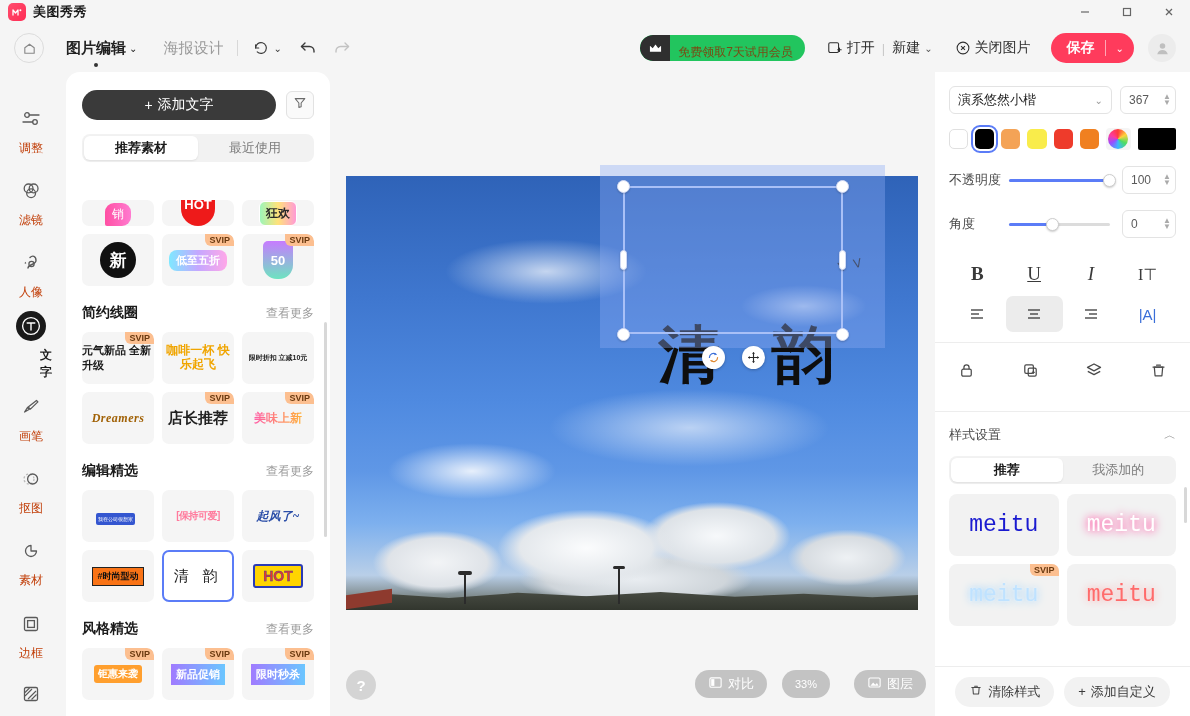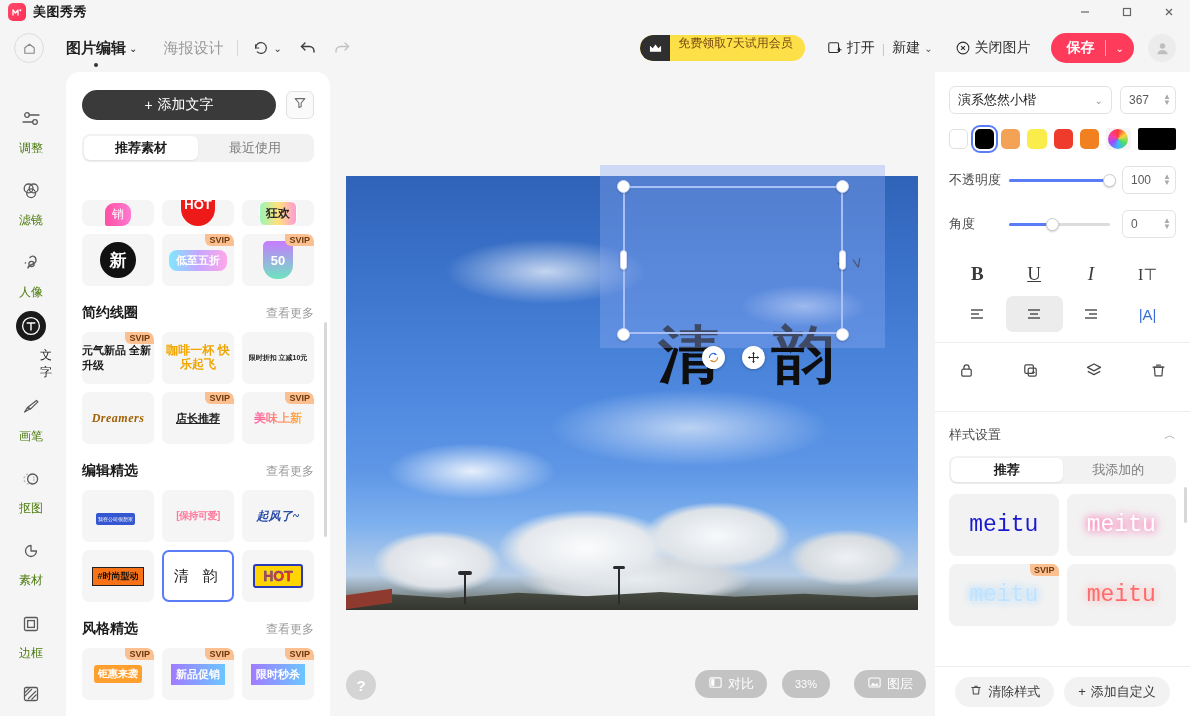--- a/index.html
+++ b/index.html
@@ -41,22 +41,22 @@
   }
   .menu-main .chev { margin-left: 3px; font-size: 10px; font-weight:400;}
   .menu-main .dot { position:absolute; bottom:-9px; left: 28px; width:4px;height:4px;border-radius:50%;background:#333;}
   .menu-sec { margin-left: 26px; font-size: 15px; color: #9a9a9a; }
   .vline { width:1px; height:16px; background:#d8d8d8; margin: 0 14px;}
   .tb-icon { display:flex; align-items:center; color:#3b3b3b; }
   .tb-icon.dim { color: #c2c2c2; }
   .tb-icon .chev { font-size:10px; margin-left:3px;}
 
   .vip-pill {
-    margin-left: auto; height: 26px; display: flex; align-items: flex-start;
-    border-radius: 13px; overflow: hidden; background:#fde047;
+    margin-left: auto; height: 26px; display: flex; align-items: flex-end;
+    border-radius: 13px; overflow: hidden; background:#22c55e;
   }
   .vip-pill .crown {
     width: 30px; height: 26px; background:#2f2f2f;
     border-radius: 13px 0 0 13px; display:flex;align-items:center;justify-content:center;
   }
   .vip-pill .vip-text { font-size: 12px; color: #7a4a14; padding: 0 12px 0 8px; }
 
   .tb-item { display:flex; align-items:center; font-size:14px; color:#2f2f2f; margin-left: 22px; }
   .tb-item svg { margin-right: 4px; }
   .tb-sep { margin: 0 7px; color:#c9c9c9; font-size:13px; }
@@ -73,25 +73,25 @@
   }
 
   
   .sidebar {
     position:absolute; left:0; top:72px; width:62px; height:644px;
     background:#f5f5f5; display:flex; flex-direction:column; align-items:center;
     padding-top: 22px; gap: 0;
   }
   .side-item { width:62px; height:74px; display:flex; flex-direction:column; align-items:center; justify-content:center; }
   .side-ico { width:30px;height:30px; display:flex;align-items:center;justify-content:center; color:#5a5a5a;}
-  .side-lbl { font-size:12px; color:#4d7c0f; margin-top:6px; }
+  .side-lbl { font-size:12px; color:#c2410c; margin-top:6px; }
   .side-item.active .side-ico {
     background:#1a1a1a; border-radius:50%; color:#fff;
   }
-  .side-item.active .side-lbl { color:#1a1a1a; font-weight:400;margin-left:40px; }
+  .side-item.active .side-lbl { color:#1a1a1a; font-weight:700;margin-left:40px; }
 
   
   .matpanel {
     position:absolute; left:66px; top:72px; width:264px; height:644px;
     background:#fff; border-radius:14px 14px 0 0; overflow:hidden;
   }
   .mat-head { padding: 18px 16px 0 16px; display:flex; align-items:center; gap:10px;}
   .add-text-btn {
     flex:1; height:30px; border-radius:15px; background:#3a3a3a; color:#fff;
     display:flex;align-items:center;justify-content:center; font-size:14px; gap:5px;
@@ -128,21 +128,21 @@
   .th-pink { color:#fff; background:linear-gradient(90deg,#ff4fa3,#ff7bd0); padding:3px 7px; border-radius:9px 9px 9px 2px; font-size:12px;}
   .th-red-circ { width:34px;height:30px;background:#ee1a1a;border-radius:0 0 17px 17px; color:#fff; display:flex;align-items:flex-start;justify-content:center; font-size:13px; font-weight:900; padding-top:1px;}
   .th-rainbow { background:linear-gradient(90deg,#9df5b8,#ffe27a,#ff9ad5); color:#2a2a2a; font-weight:900; font-size:12px; padding:3px 6px; border-radius:6px; border:1px solid #fff;}
   .th-black-circ { width:36px;height:36px;border-radius:50%;background:#111;color:#fff;display:flex;align-items:center;justify-content:center;font-size:17px;font-weight:900;}
   .th-grad-pill { background:linear-gradient(90deg,#7fe8ff,#c4a7ff,#ffa7e8); color:#fff; font-size:11px;font-weight:900;padding:3px 7px;border-radius:8px;}
   .th-shield { width:30px;height:38px;background:linear-gradient(180deg,#c77bff,#6de4c0); border-radius:5px 5px 14px 14px; color:#fff;display:flex;flex-direction:column;align-items:center;justify-content:center;font-size:13px;font-weight:900;}
   .th-green { color:#1a1a1a; font-size:11px; font-weight:900; }
   .th-yellow { color:#f0a500; font-size:12px; font-weight:900; text-align:center; line-height:1.15;}
   .th-mini { font-size:7px; font-weight:800; color:#222; }
   .th-dreamers { font-family:"Liberation Serif",serif; font-style:italic; font-size:12px; font-weight:700; color:#a16207; letter-spacing:.5px;}
-  .th-store { font-size:11px;font-weight:900;color:#222;text-decoration:underline;}
+  .th-store { font-size:15px;font-weight:900;color:#222;}
   .th-meiwei { font-size:12px; font-weight:900; background:linear-gradient(90deg,#ff5ea8,#ffb03a); -webkit-background-clip:text; background-clip:text; color:transparent;}
   .th-sign { width:44px; }
   .th-sign .bd { background:#3456d0; color:#fff; font-size:5px; padding:3px 2px; border-radius:2px; text-align:center;}
   .th-sign .pole { width:2px;height:14px;background:#8fa5e6;margin:0 auto;}
   .th-pinkbox { color:#ff7a9c; font-size:10px; font-weight:900; letter-spacing:-.5px;}
   .th-blue { color:#2b4ea8; font-size:12px; font-weight:900; font-family:"Liberation Serif",serif; font-style:italic;}
   .th-tag { background:#f97316; border:1.5px solid #222; font-size:9px; font-weight:800; padding:2px 4px; color:#111;}
   .th-qingyun { font-family:"Liberation Serif",serif; font-size:15px; color:#1a1a1a; letter-spacing:5px; font-weight:500;}
   .th-hot { background:#ffd400; color:#e8372a; font-size:14px; font-weight:900; padding:2px 8px; border:2px solid #2a3bb5; border-radius:3px; -webkit-text-stroke:.4px #2a3bb5;}
   .th-purp { font-size:11px; font-weight:900; color:#fff; background:linear-gradient(90deg,#a07bff,#6bc6ff); padding:3px 5px; border-radius:0;}

